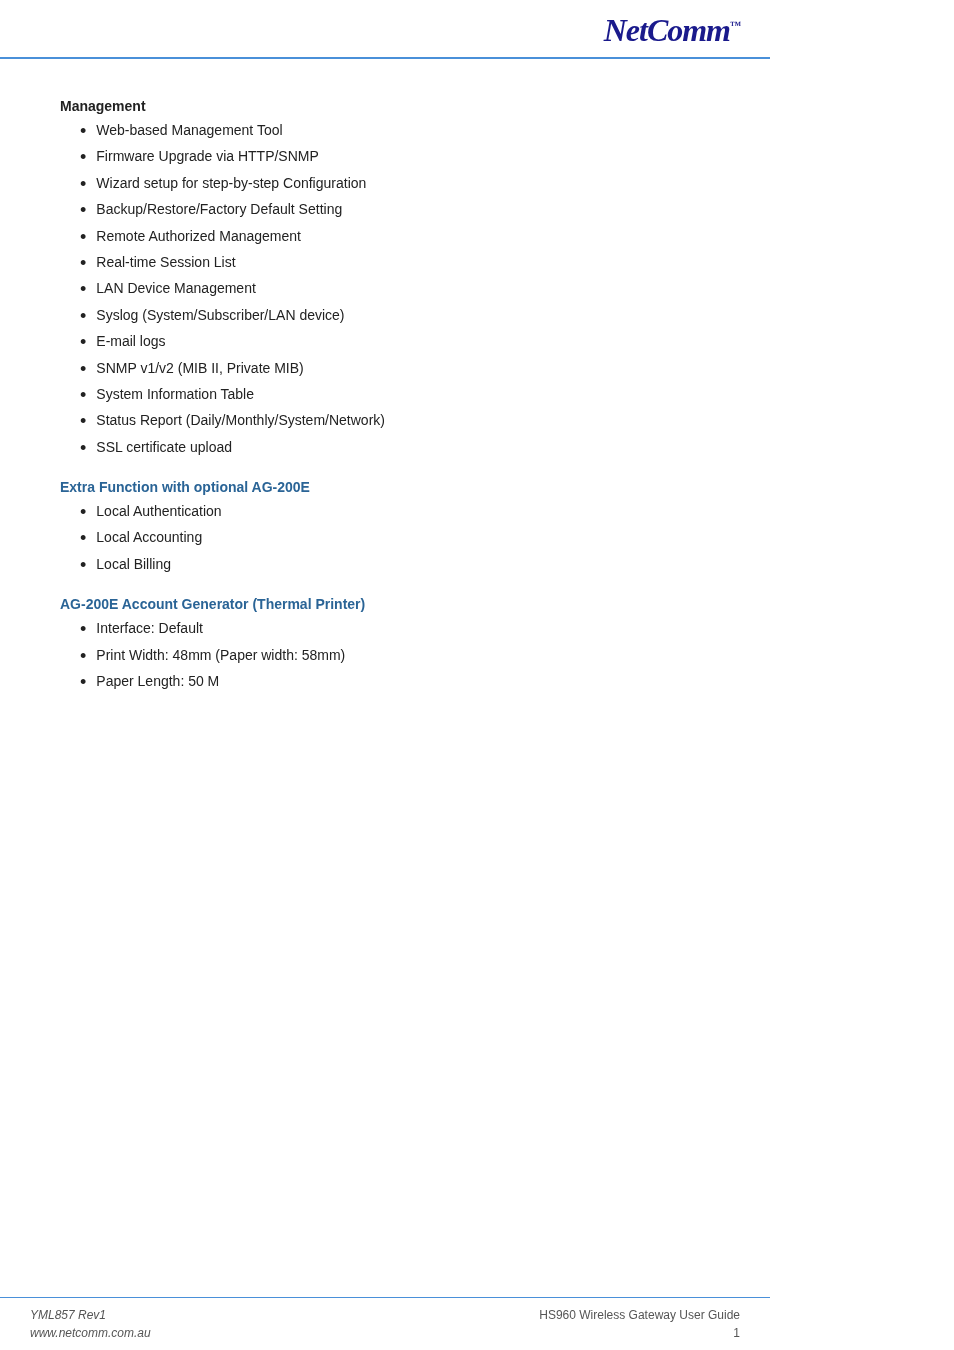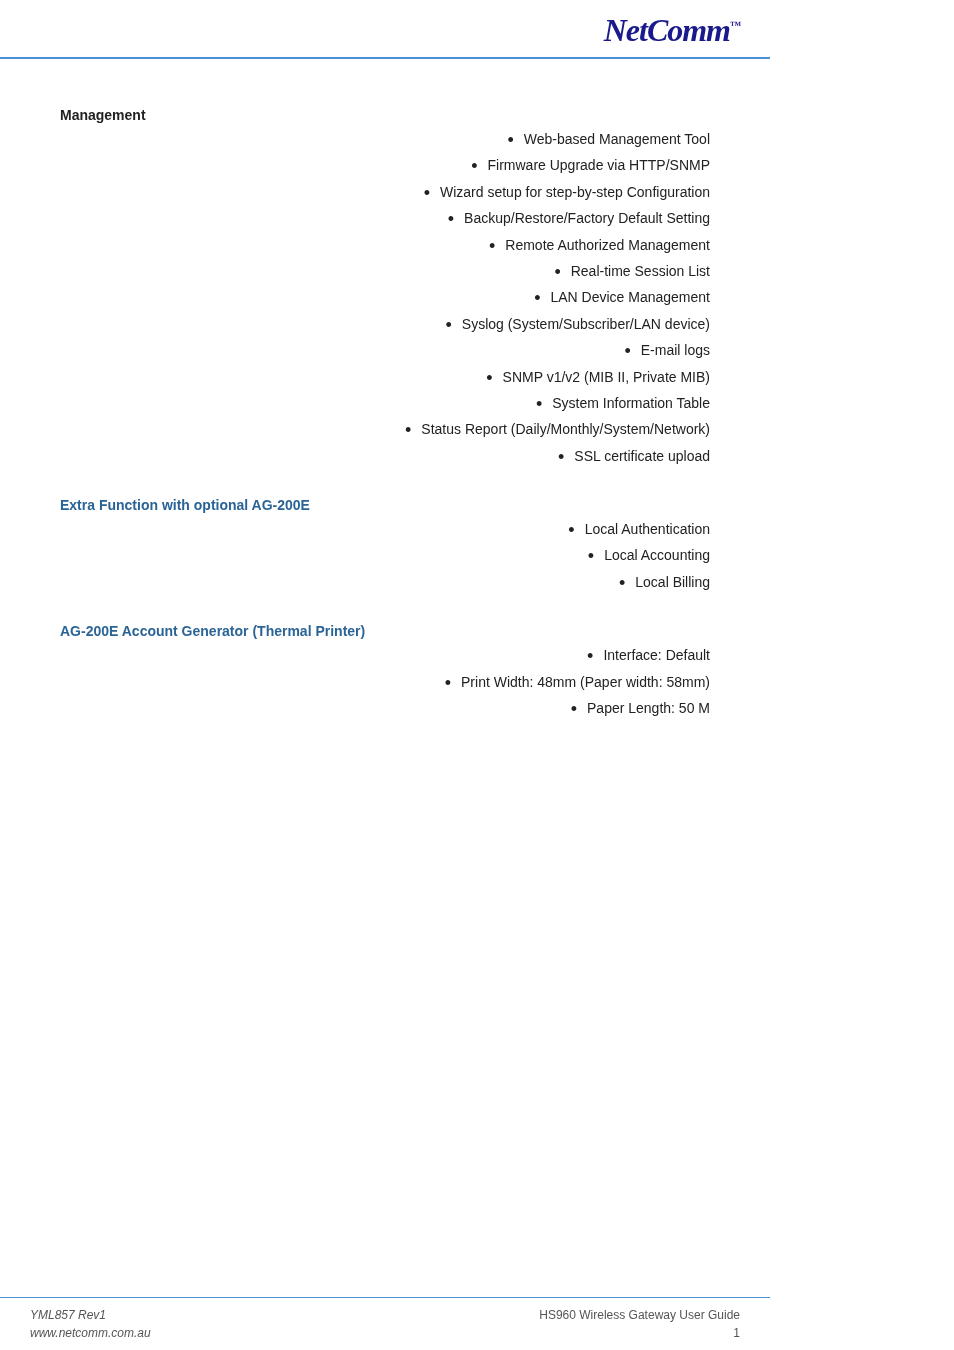--- a/index.html
+++ b/index.html
@@ -60,41 +60,40 @@
     
     .main-content {
       padding: 20px 60px 60px 60px;
       flex: 1;
     }
 
     .section-heading {
       font-size: 14px;
       font-weight: bold;
       margin-bottom: 6px;
-      margin-top: 28px;
+      margin-top: 19px;
       color: #222222;
     }
 
     .section-heading.colored {
       color: #2a6496;
     }
 
     ul.bullet-list {
       list-style: none;
       padding: 0;
       margin: 0 0 10px 0;
     }
 
     ul.bullet-list li {
       display: flex;
       align-items: flex-start;
       margin-bottom: 3px;
       font-size: 14px;
       line-height: 1.5;
-      justify-content: flex-end;
     }
 
     ul.bullet-list li::before {
       content: "•";
       font-size: 18px;
       color: #222222;
       margin-right: 10px;
       margin-left: 20px;
       line-height: 1.3;
       flex-shrink: 0;

